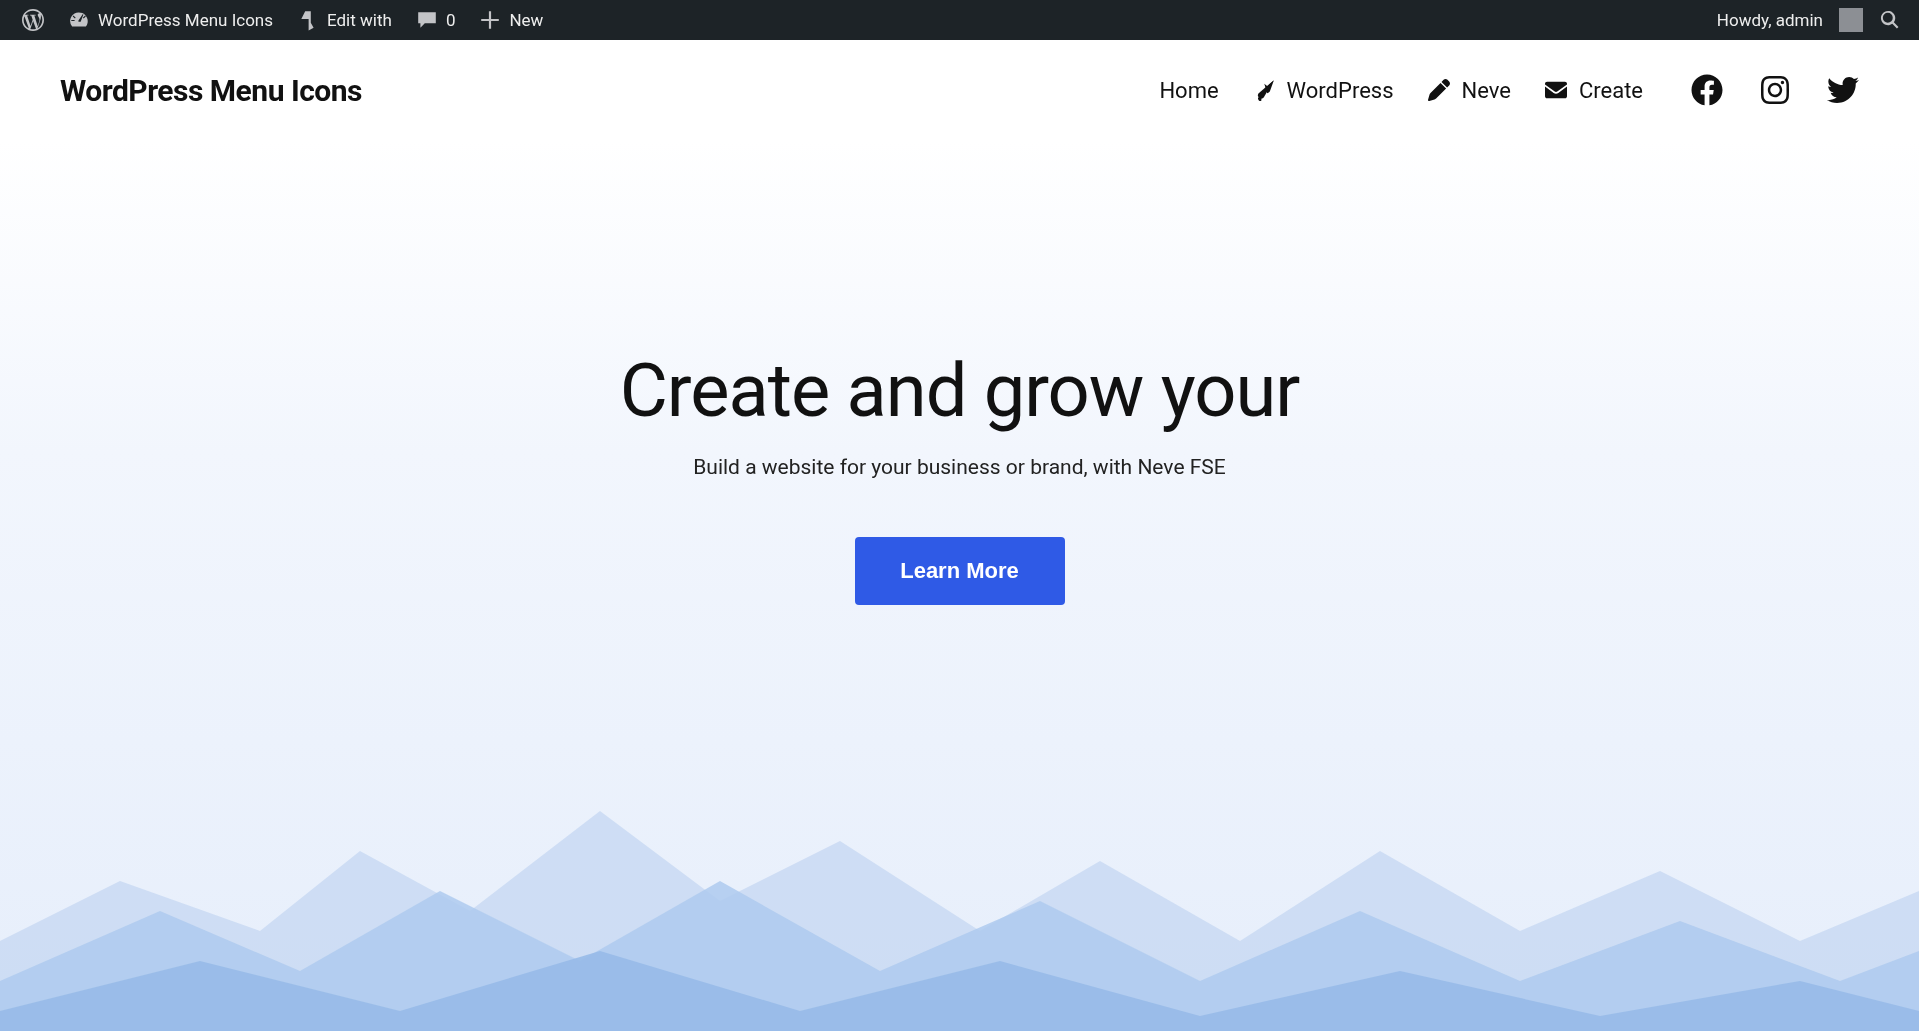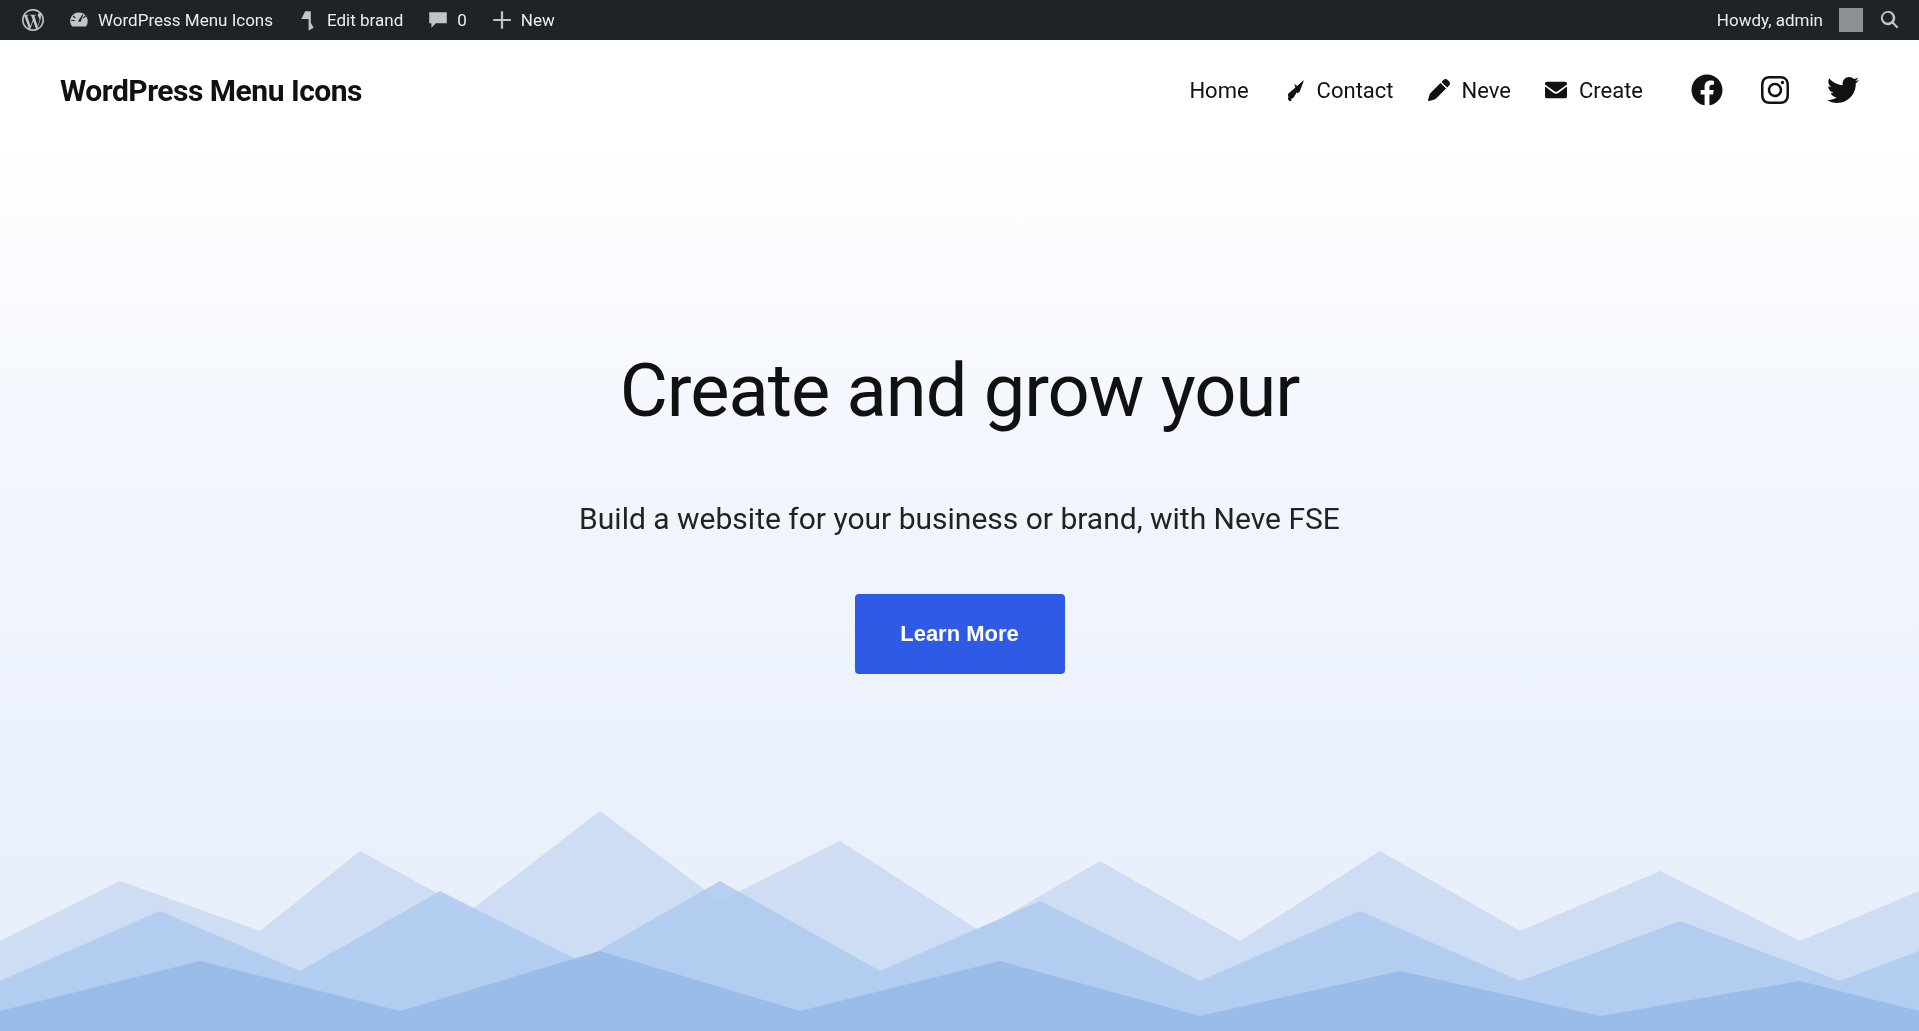--- a/index.html
+++ b/index.html
@@ -81,28 +81,28 @@
   padding-top: 210px;
 }
 .hero-title {
   font-size: 74px;
   font-weight: 400;
   color: #111;
   line-height: 1.1;
   letter-spacing: -1px;
 }
 .hero-sub {
-  margin-top: 70px;
-  font-size: 30px;
+  margin-top: 24px;
+  font-size: 21px;
   color: #222;
 }
 .hero-cta { margin-top: 58px; display: flex; gap: 40px; }
 .btn {
   min-width: 210px;
-  height: 80px;
+  height: 68px;
   display: inline-flex;
   align-items: center;
   justify-content: center;
   font-size: 22px;
   font-weight: 700;
   cursor: pointer;
   border-radius: 4px;
 }
 .btn-primary {
   background: #2f5ae6;
@@ -144,21 +144,21 @@
           </svg>
       </span>
       <span>WordPress Menu Icons</span>
     </div>
     <div class="admin-item">
       <span class="admin-icon">
         <svg viewBox="0 0 20 20">
             <path d="M13.9 2.5l3.6 3.6-7.5 7.5-1.4 5-5-1.4 7.5-7.5L6.4 5l7.5-2.5z" transform="rotate(-45 10 10)"></path>
           </svg>
       </span>
-      <span>Edit brand</span>
+      <span>Edit with</span>
     </div>
     <div class="admin-item">
       <span class="admin-icon">
         <svg viewBox="0 0 20 20">
             <path d="M2 3h16v10H8l-4 4v-4H2V3z"></path>
           </svg>
       </span>
       <span>0</span>
     </div>
     <div class="admin-item">
@@ -193,21 +193,21 @@
       <span>Home</span>
     </a>
 
     <a class="nav-item">
       <span class="nav-icon">
         <svg viewBox="0 0 512 512">
             <path d="M339.3 367.1c27.3-3.9 51.9-19.4 67.2-42.9L512 32 345.5 184.8 264 120.3 339.3 367.1zM205.6 400.8c-27.2 0-49.3 22.1-49.3 49.3 0 16.3-13.2 29.5-29.5 29.5-8.5 0-16.2-3.6-21.6-9.4-3.1 8.7-4.8 18.1-4.8 27.8 0 45.5 36.9 82.4 82.4 82.4h.1" transform="scale(0.9) translate(28 0)"></path>
             <path d="M480 32L256 416c-30 50-100 50-130 0-15-25-15-55 0-80L480 32z"></path>
           </svg>
       </span>
-      <span>Contact</span>
+      <span>WordPress</span>
     </a>
 
     <a class="nav-item">
       <span class="nav-icon">
         <svg viewBox="0 0 512 512">
             <path d="M362.7 19.3L314.3 67.7 444.3 197.7l48.4-48.4c25-25 25-65.5 0-90.5L453.3 19.3c-25-25-65.5-25-90.5 0zm-71 71L58.6 323.5c-10.4 10.4-18 23.3-22.2 37.4L1 481.2C-1.5 489.7 .8 498.8 7 505s15.3 8.5 23.7 6.1l120.3-35.4c14.1-4.2 27-11.8 37.4-22.2L421.7 220.3 291.7 90.3z"></path>
           </svg>
       </span>
       <span>Neve</span>
     </a>

